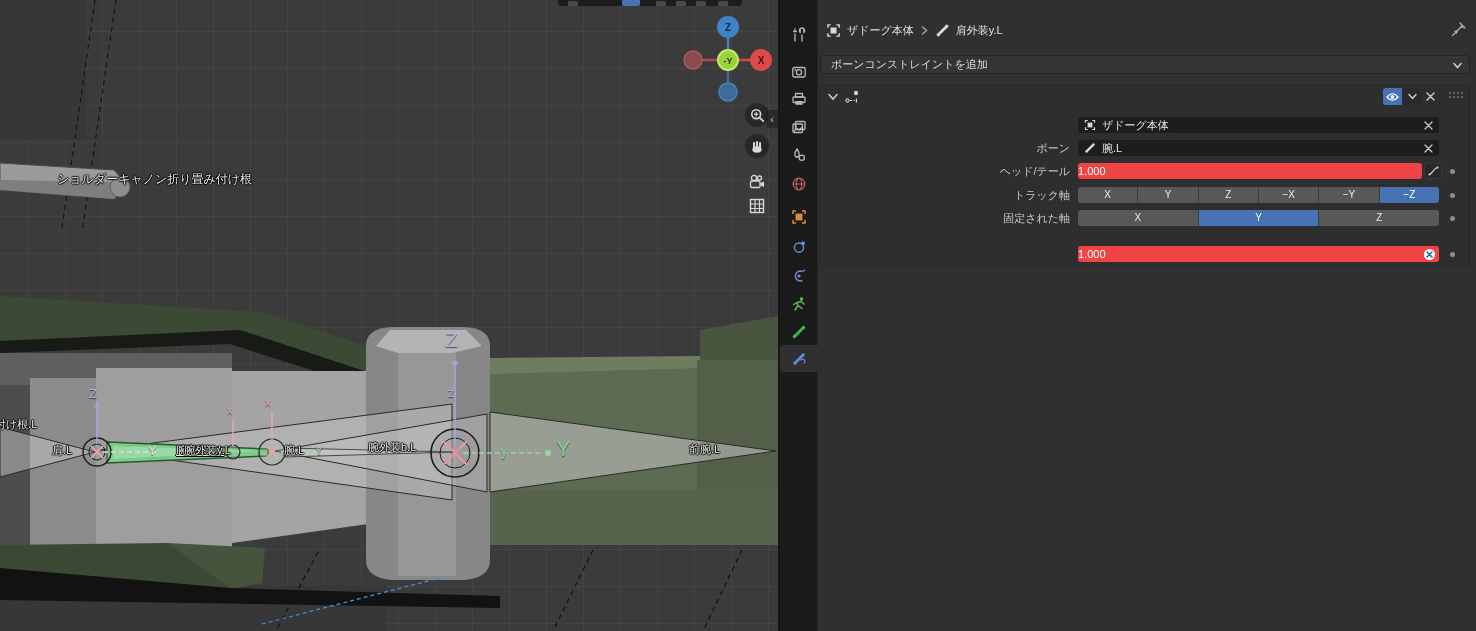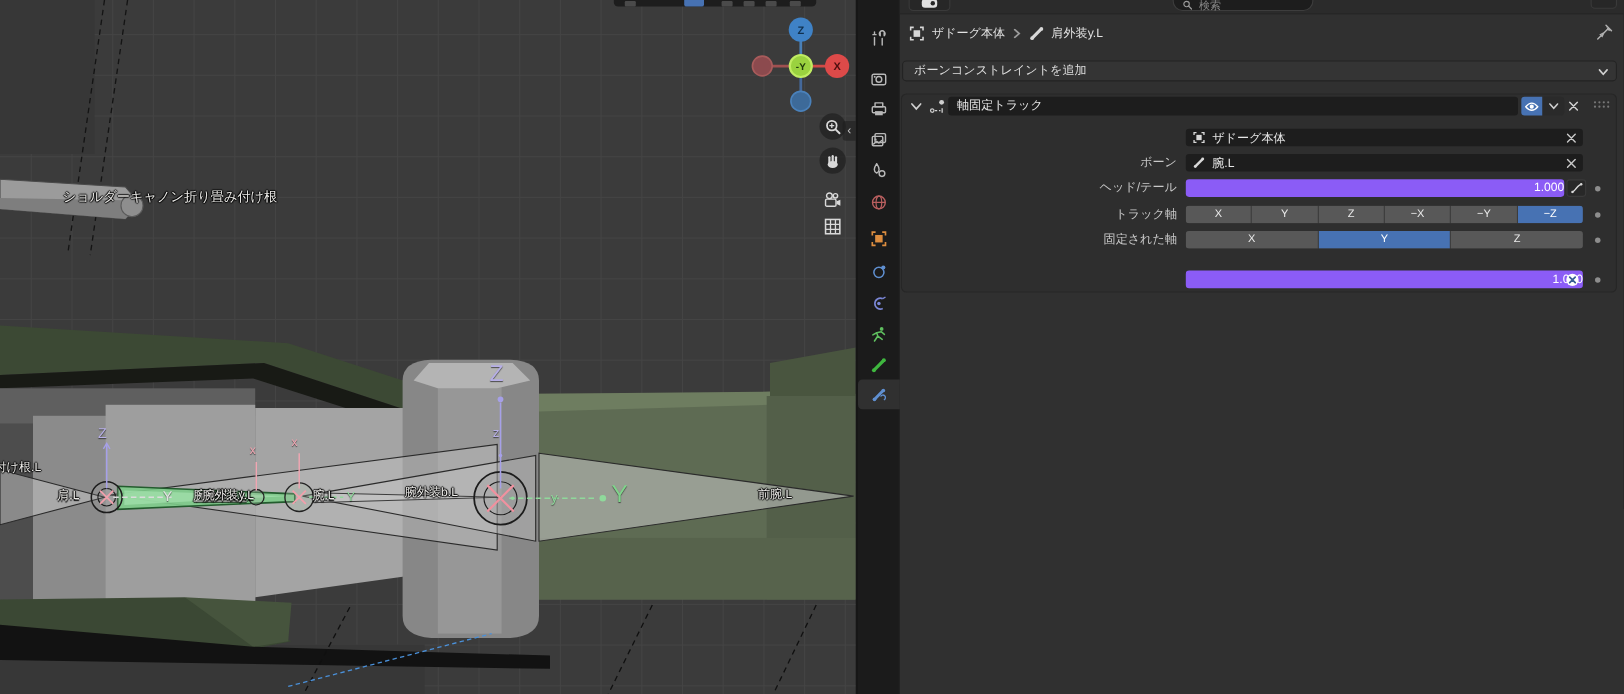--- a/index.html
+++ b/index.html
@@ -67,22 +67,22 @@
   .btn-x   { position:absolute; left:601px; top:2px; width:18px; height:17px; display:flex; align-items:center; justify-content:center; }
   .drag-dots { position:absolute; left:629px; top:6px; width:16px; height:9px; }
   .drag-dots i { position:absolute; width:2px; height:2px; background:#777; border-radius:50%; }
 
   .row { position:absolute; height:17px; }
   .rowlabel { position:absolute; width:250px; text-align:right; color:#c9c9c9; font-size:11px; line-height:17px; }
   .widget { position:absolute; left:258px; width:361px; height:16px; }
   .ptr-field { position:absolute; inset:0; background:#1d1d1d; border-radius:3px; display:flex;
     align-items:center; padding:0 6px; gap:6px; color:#e6e6e6; font-size:11px; }
   .ptr-field .clear { margin-left:auto; }
-  .slider { position:absolute; left:0; top:0; height:16px; background:#8b5cf6; border-radius:3px;
-    color:#fff; font-size:11px; line-height:16px; text-align:right; }
+  .slider { position:absolute; left:0; top:0; height:16px; background:#ef4444; border-radius:3px;
+    color:#fff; font-size:11px; line-height:16px; text-align:left; }
   .fcurve-btn { position:absolute; left:346px; top:0; width:18px; height:16px; background:#282828;
     border:1px solid #3a3a3a; border-radius:3px; display:flex; align-items:center; justify-content:center; }
   .seg-wrap { position:absolute; left:0; top:0; height:16px; width:361px; display:flex; gap:1px;
     background:#3c3c3c; border-radius:3px; overflow:hidden; }
   .seg { flex:1; background:#585858; color:#eaeaea; font-size:10px; line-height:16px; text-align:center; }
   .seg.sel { background:#4772b3; color:#fff; }
   .dec-dot { position:absolute; left:630px; width:5px; height:5px; background:#8d8d8d; border-radius:50%; }
 
   .stroke-ic { stroke:#b8b8b8; stroke-width:1.3; fill:none; stroke-linecap:round; stroke-linejoin:round; }
 </style>
@@ -325,33 +325,20 @@
           <line x1="5" y1="11" x2="11" y2="5" stroke="#5f8fd0" stroke-width="2.6" stroke-linecap="round"></line>
           <circle cx="4" cy="12" r="1.7" fill="#5f8fd0"></circle>
           <circle cx="12" cy="4" r="1.7" fill="#5f8fd0"></circle>
           <path d="M12.5,12.5 a2.3,2.3 0 1 0 -3,-3" fill="none" stroke="#5f8fd0" stroke-width="1.2"></path>
         </svg>
       </div>
     </div>
 
     <div class="content">
 
-      <div class="topbar">
-        <div class="editor-btn">
-            <div class="knob"></div>
-          </div>
-        <div class="searchbox">
-          <svg class="search-mag" width="11" height="16" viewBox="0 0 11 11">
-            <circle cx="4.5" cy="4.5" r="3" fill="none" stroke="#9a9a9a" stroke-width="1.3"></circle>
-            <line x1="7" y1="7" x2="10" y2="10" stroke="#9a9a9a" stroke-width="1.4" stroke-linecap="round"></line>
-          </svg>
-          <span class="ph">検索</span>
-        </div>
-        <div class="topbar-rightbtn"></div>
-      </div>
 
       <div class="breadcrumb">
         <svg width="15" height="15" viewBox="0 0 16 16">
           <path d="M2,5 V2 H5 M11,2 H14 V5 M14,11 V14 H11 M5,14 H2 V11" fill="none" stroke="#d8d8d8" stroke-width="1.5"></path>
           <rect x="4.8" y="4.8" width="6.4" height="6.4" fill="#d8d8d8"></rect>
         </svg>
         <span class="txt">ザドーグ本体</span>
         <svg width="9" height="9" viewBox="0 0 9 9">
           <path d="M2.5,1 L6.5,4.5 L2.5,8" fill="none" stroke="#9a9a9a" stroke-width="1.6" stroke-linecap="round"></path>
         </svg>
@@ -378,21 +365,20 @@
         <div class="con-header">
           <svg style="position:absolute;left:8px;top:7px;" width="10" height="8" viewBox="0 0 10 8">
             <path d="M1,1.5 L5,6 L9,1.5" fill="none" stroke="#cfcfcf" stroke-width="1.5" stroke-linecap="round"></path>
           </svg>
           <svg style="position:absolute;left:24px;top:3px;" width="16" height="16" viewBox="0 0 16 16">
             <circle cx="12" cy="4" r="2.2" fill="#cfcfcf"></circle>
             <circle cx="3.5" cy="11.5" r="1.6" fill="none" stroke="#cfcfcf" stroke-width="1.1"></circle>
             <path d="M6,11.5 h5" stroke="#cfcfcf" stroke-width="1.1" stroke-dasharray="2,1.6"></path>
             <line x1="12.5" y1="9.5" x2="12.5" y2="13.5" stroke="#cfcfcf" stroke-width="1.2"></line>
           </svg>
-          <div class="con-name">軸固定トラック</div>
           <div class="btn-eye">
             <svg width="13" height="10" viewBox="0 0 13 10">
               <path d="M1,5 Q6.5,-1.5 12,5 Q6.5,11.5 1,5 Z" fill="none" stroke="#fff" stroke-width="1.2"></path>
               <circle cx="6.5" cy="5" r="1.9" fill="#fff"></circle>
             </svg>
           </div>
           <div class="btn-dd">
             <svg width="9" height="7" viewBox="0 0 9 7">
               <path d="M1,1.5 L4.5,5.5 L8,1.5" fill="none" stroke="#cfcfcf" stroke-width="1.4" stroke-linecap="round"></path>
             </svg>

